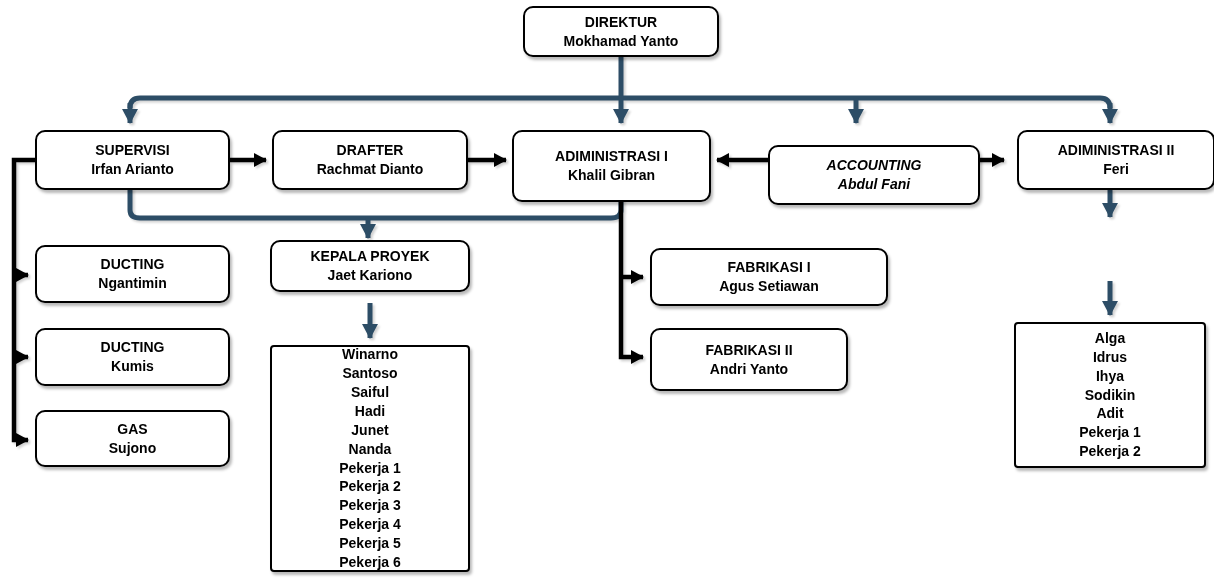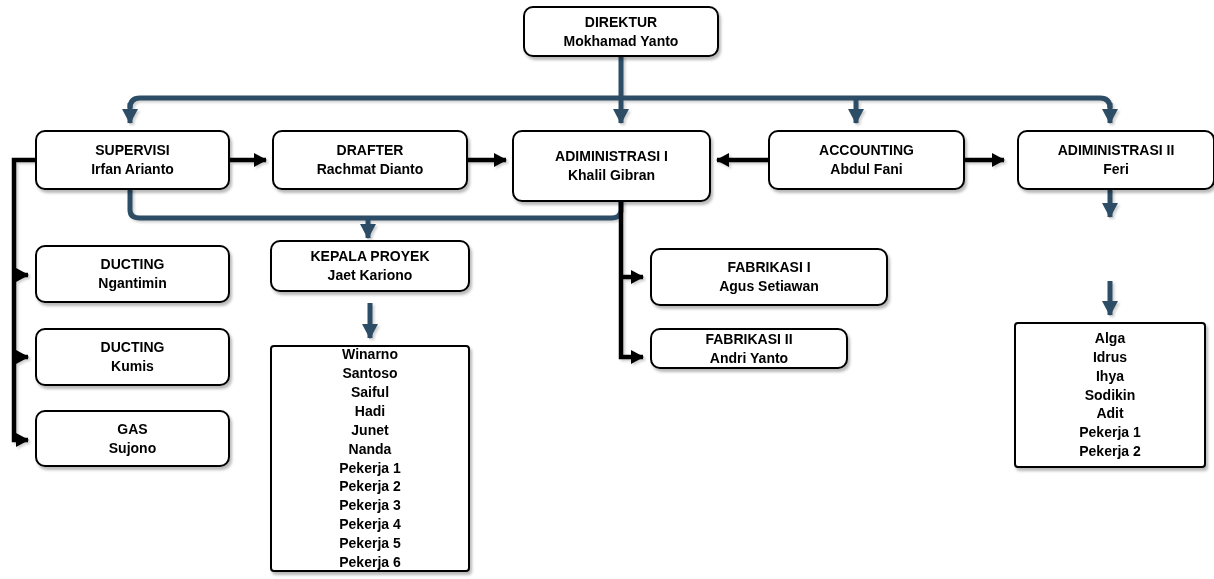--- a/index.html
+++ b/index.html
@@ -78,21 +78,21 @@
   <div class="node" style="left:272px;top:130px;width:196px;height:60px;">
     <span class="node-title">DRAFTER</span>
     <span class="node-name">Rachmat Dianto</span>
   </div>
 
   <div class="node" style="left:512px;top:130px;width:199px;height:72px;">
     <span class="node-title">ADIMINISTRASI I</span>
     <span class="node-name">Khalil Gibran</span>
   </div>
 
-  <div class="node" style="left:768px;top:130px;width:197px;height:60px;">
+  <div class="node" style="left:768px;top:145px;width:212px;height:60px;font-style:italic;">
     <span class="node-title">ACCOUNTING</span>
     <span class="node-name">Abdul Fani</span>
   </div>
 
   <div class="node" style="left:1010px;top:130px;width:198px;height:60px;margin-left:7px;">
     <span class="node-title">ADIMINISTRASI II</span>
     <span class="node-name">Feri</span>
   </div>
 
   <div class="node" style="left:35px;top:245px;width:195px;height:58px;">
@@ -128,21 +128,21 @@
 Pekerja 4
 Pekerja 5
 Pekerja 6</span>
   </div>
 
   <div class="node" style="left:650px;top:248px;width:238px;height:58px;">
     <span class="node-title">FABRIKASI I</span>
     <span class="node-name">Agus Setiawan</span>
   </div>
 
-  <div class="node" style="left:650px;top:328px;width:198px;height:41px;">
+  <div class="node" style="left:650px;top:328px;width:198px;height:63px;">
     <span class="node-title">FABRIKASI II</span>
     <span class="node-name">Andri Yanto</span>
   </div>
 
 
   <div class="node team" style="left:1014px;top:322px;width:192px;height:146px;">
     <span class="team-list">Alga
 Idrus
 Ihya
 Sodikin

